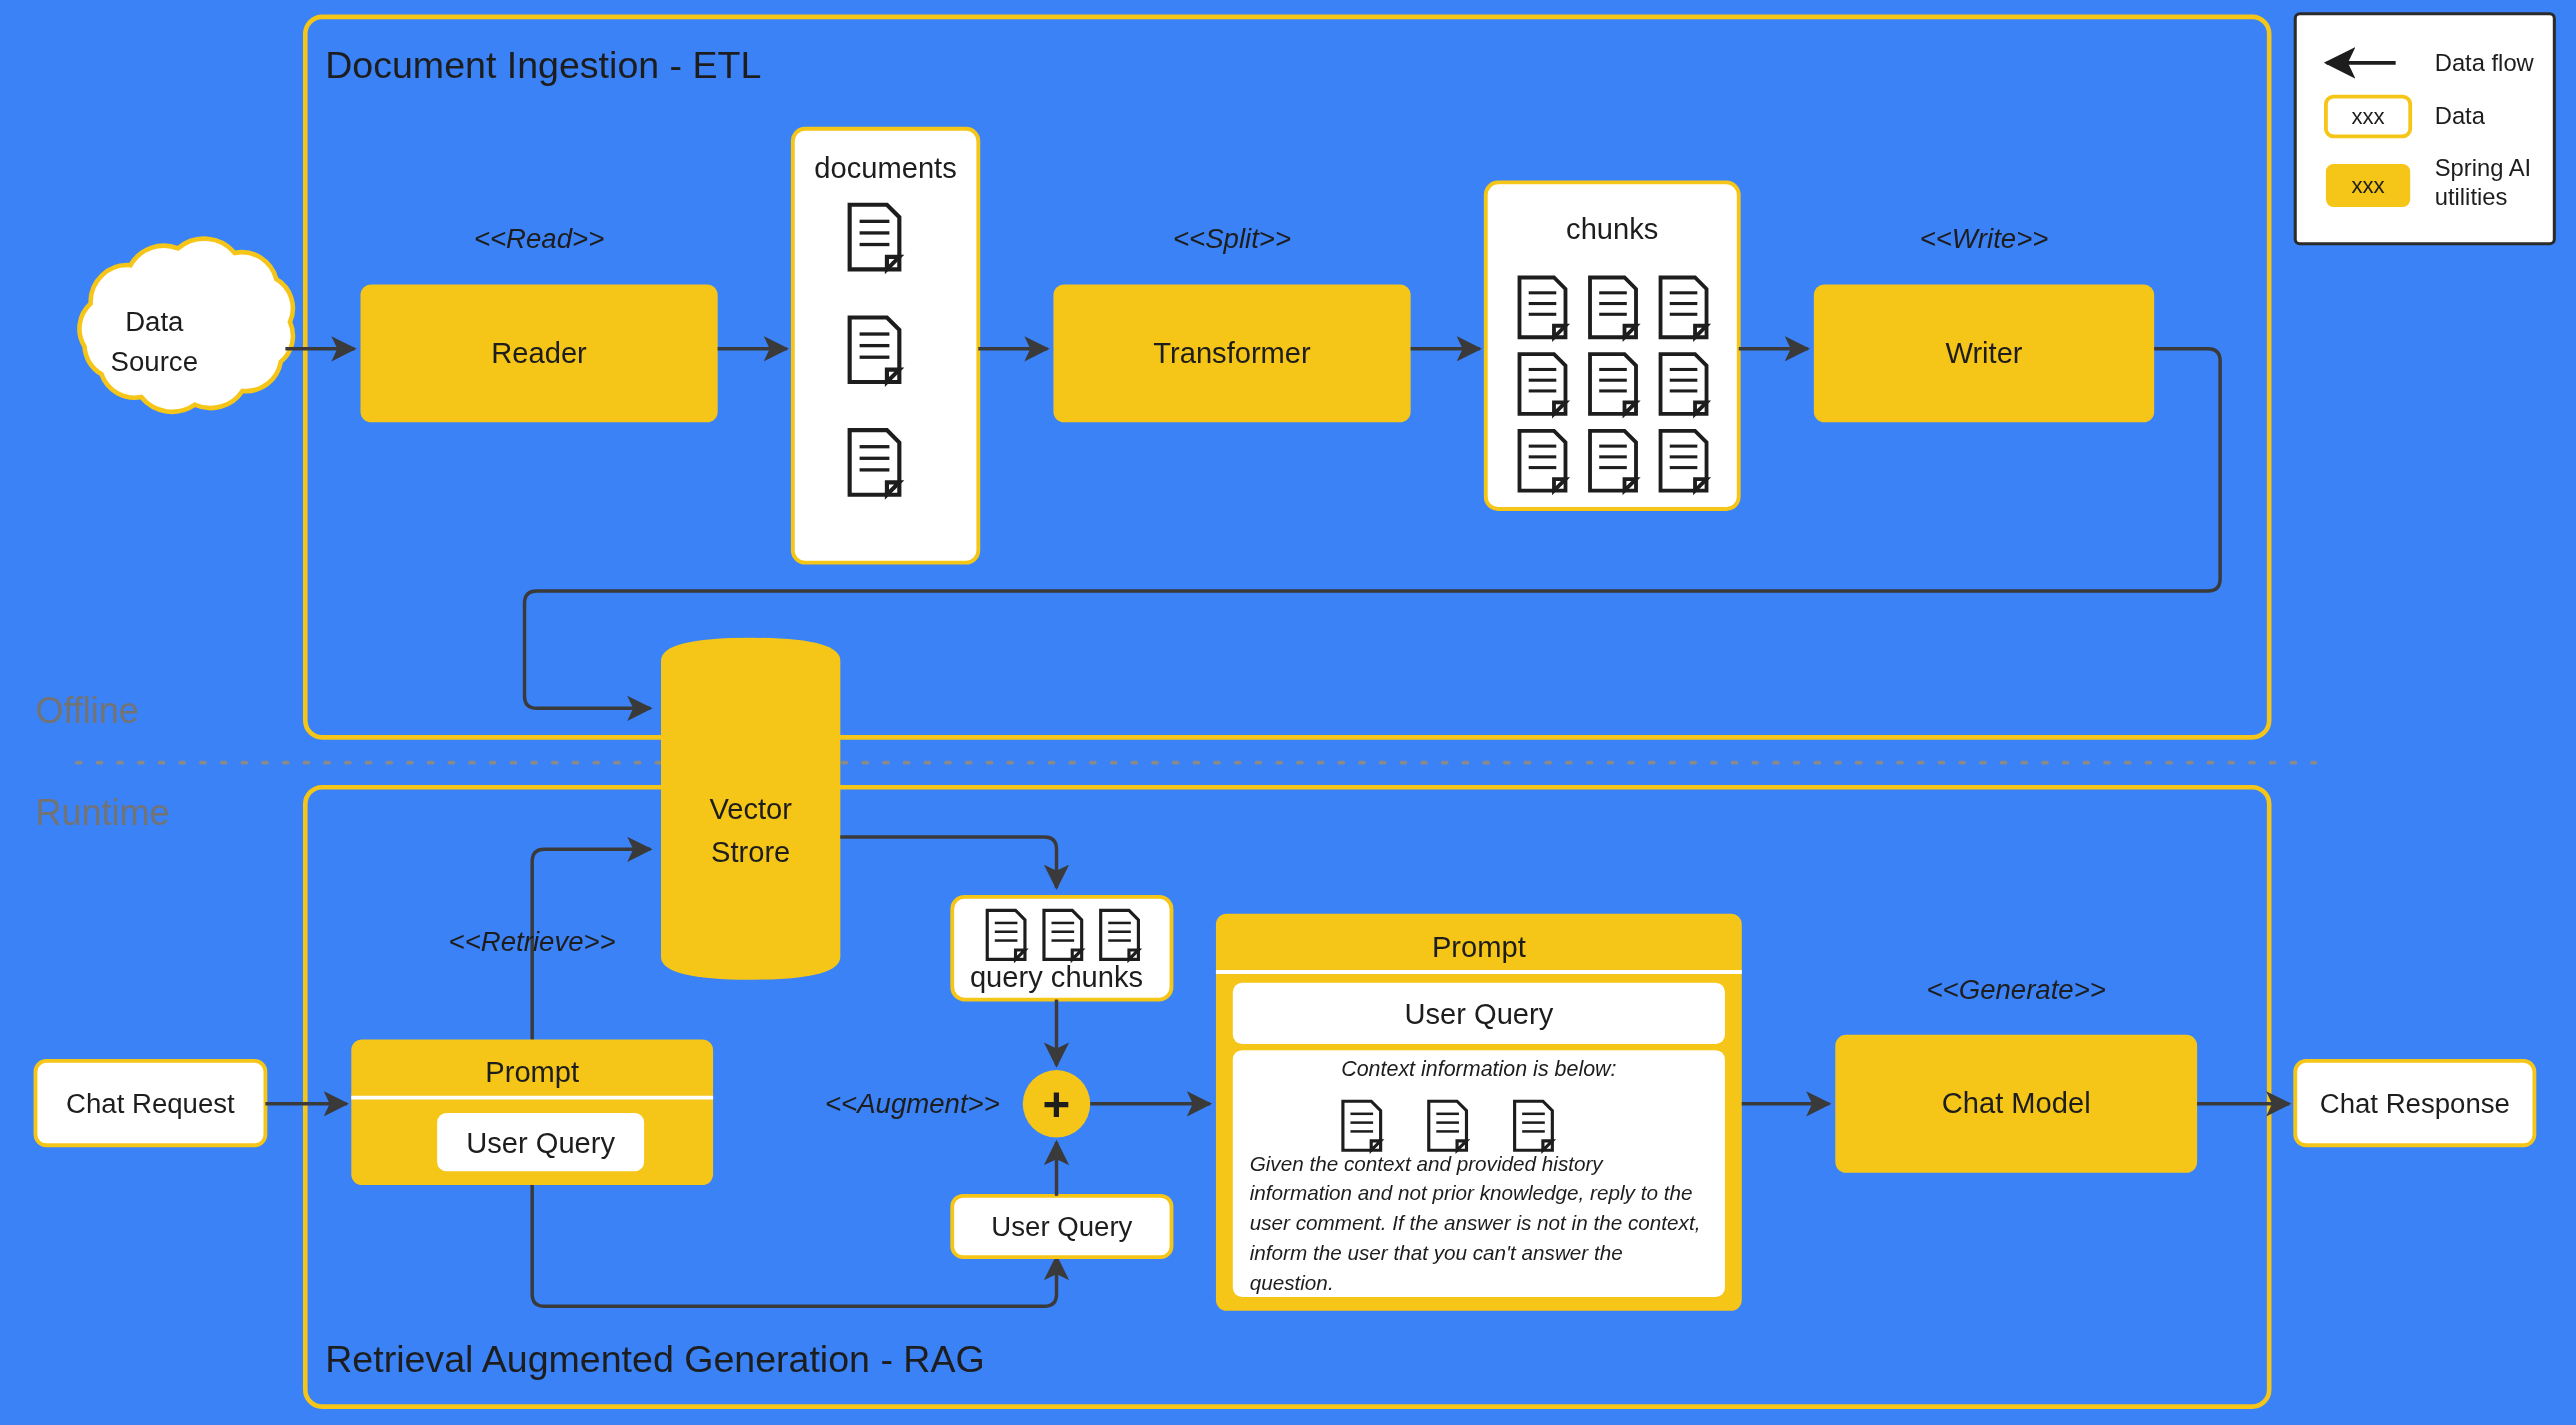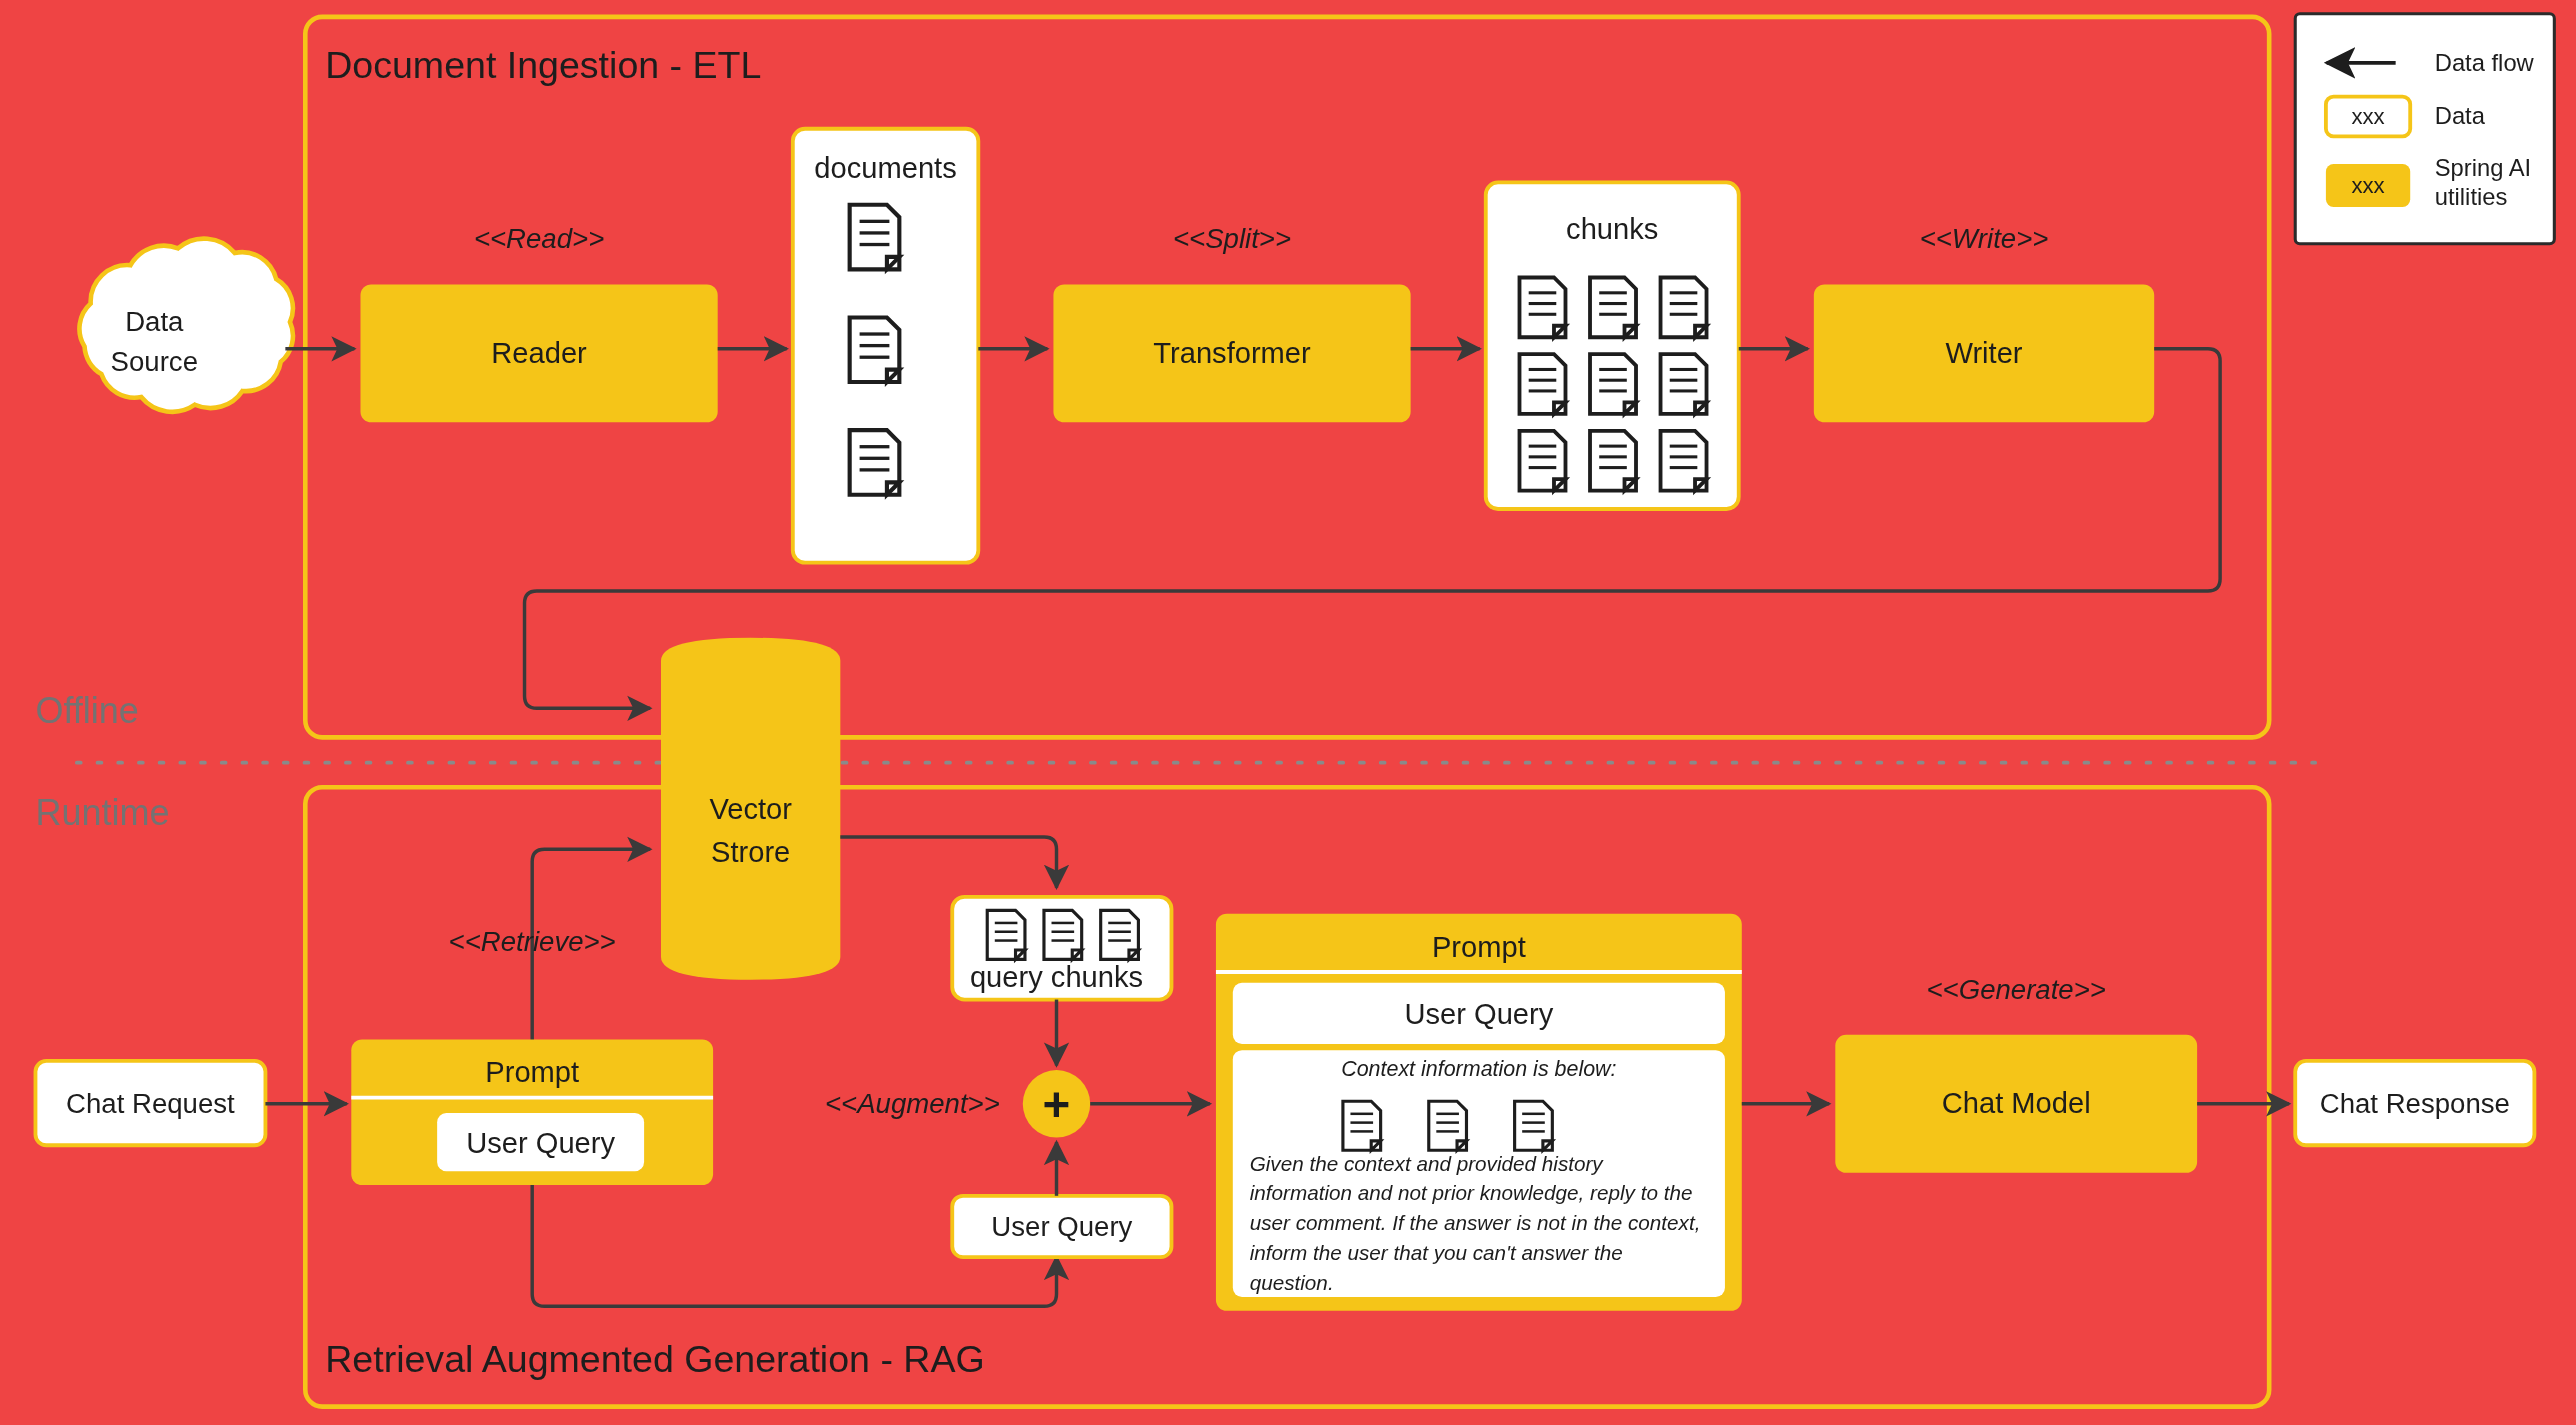--- a/index.html
+++ b/index.html
@@ -5,21 +5,21 @@
   html, body {
     margin: 0;
     padding: 0;
     background: #ffffff;
     font-family: "Liberation Sans", sans-serif;
   }
   #stage {
     position: relative;
     width: 2576px;
     height: 1425px;
-    background: #ef4444;
+    background: #3b82f6;
     overflow: hidden;
   }
   svg.layer {
     position: absolute;
     top: 0; left: 0;
     width: 2576px;
     height: 1425px;
   }
   text { font-family: "Liberation Sans", sans-serif; fill: #1d1d1d; }
   .t-section-title { font-size: 49px; }

